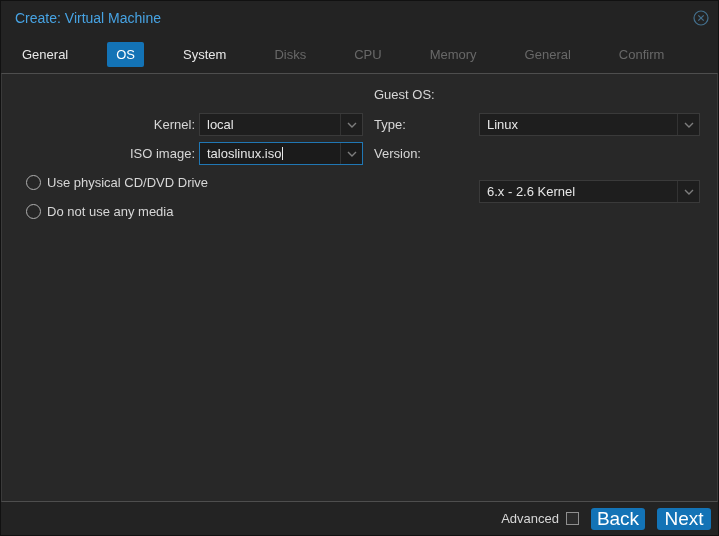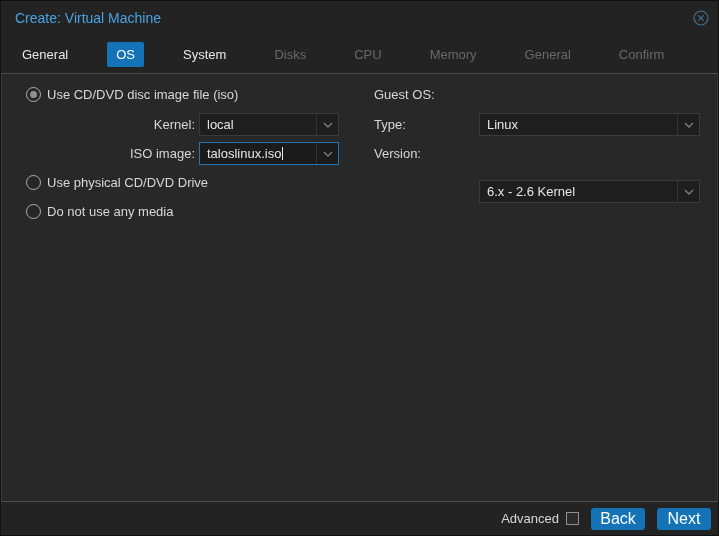--- a/index.html
+++ b/index.html
@@ -111,21 +111,21 @@
     flex: 1;
     padding: 0 7px;
     white-space: nowrap; overflow: hidden;
   }
   .combo .trigger {
     width: 21px; height: 100%;
     border-left: 1px solid #333333;
     display: flex; align-items: center; justify-content: center;
     flex: none;
   }
-  .combo.left-col  { left: 197px; width: 140px; }
+  .combo.left-col  { left: 197px; width: 164px; }
   .combo.right-col { left: 477px; width: 221px; }
   .combo.focused { border: 1px solid #2077b4; background: #1b1b1b; }
   .caret {
     display: inline-block;
     width: 1px; height: 13px;
     background: #e8e8e8;
     margin-left: 1px;
     vertical-align: -2px;
   }
   
@@ -146,21 +146,21 @@
     border: 1px solid #8f8f8f;
     background: #2b2b2b;
     box-sizing: border-box;
   }
   .btn {
     width: 54px; height: 22px;
     background: #1373b6;
     color: #ffffff;
     border: none;
     border-radius: 3px;
-    font-size: 16px;
+    font-size: 19px;
     font-family: inherit;
     cursor: pointer;
     margin-left: 12px;
     padding: 0;
   }
 </style>
 </head>
 <body>
 
 <div class="dialog">
@@ -182,26 +182,20 @@
     <div class="tab">System</div>
     <div class="tab disabled">Disks</div>
     <div class="tab disabled">CPU</div>
     <div class="tab disabled">Memory</div>
     <div class="tab disabled">General</div>
     <div class="tab disabled">Confirm</div>
   </div>
 
   <div class="content">
 
-    <div class="radio-row r1">
-      <span class="radio checked">
-          <span class="dot"></span>
-        </span>
-      <span>Use CD/DVD disc image file (iso)</span>
-    </div>
 
     <div class="field-label row-a">Kernel:</div>
     <div class="combo left-col row-a" style="top:39px;">
       <span class="val">local</span>
       <span class="trigger">
         <svg width="10" height="6" viewBox="0 0 10 6">
             <polyline points="1,1 5,5 9,1" fill="none" stroke="#7d7d7d" stroke-width="1.4"></polyline>
           </svg>
       </span>
     </div>

